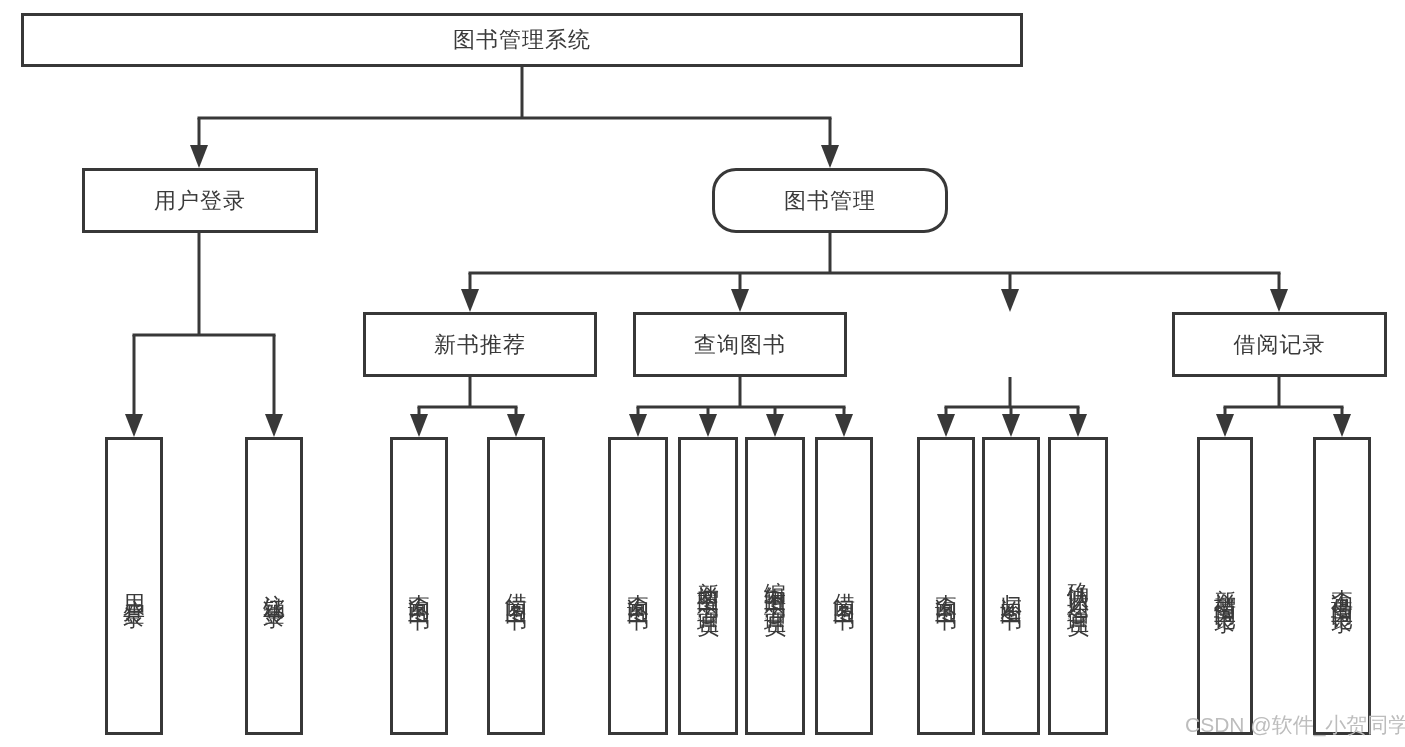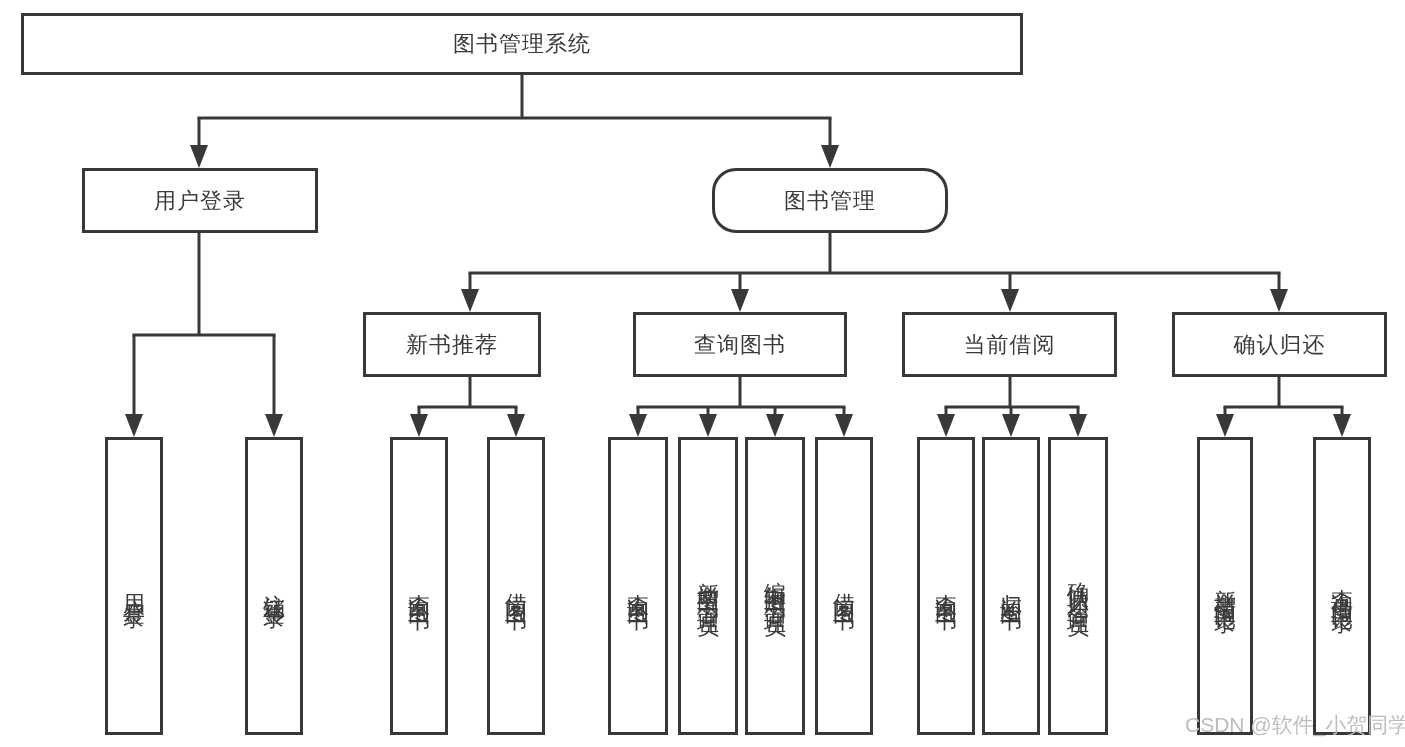--- a/index.html
+++ b/index.html
@@ -98,42 +98,39 @@
     <line x1="1011" y1="407" x2="1011" y2="416"></line>
       <polygon points="1002,414 1020,414 1011,437"></polygon>
     <line x1="1078" y1="407" x2="1078" y2="416"></line>
       <polygon points="1069,414 1087,414 1078,437"></polygon>
     <line x1="1225" y1="407" x2="1225" y2="416"></line>
       <polygon points="1216,414 1234,414 1225,437"></polygon>
     <line x1="1342" y1="407" x2="1342" y2="416"></line>
       <polygon points="1333,414 1351,414 1342,437"></polygon>
   </svg>
 
-  <div class="hbox" style="left:21px;top:13px;width:1002px;height:62px;">
+  <div class="hbox" style="left:21px;top:13px;width:1002px;height:54px;">
     <span>图书管理系统</span>
   </div>
 
   <div class="hbox" style="left:82px;top:168px;width:236px;height:65px;">
     <span>用户登录</span>
   </div>
   <div class="hbox" style="left:712px;top:168px;width:236px;height:65px;border-radius:24px;">
     <span>图书管理</span>
   </div>
 
-  <div class="hbox" style="left:363px;top:312px;width:178px;height:65px;">
+  <div class="hbox" style="left:363px;top:312px;width:234px;height:65px;">
     <span>新书推荐</span>
   </div>
   <div class="hbox" style="left:633px;top:312px;width:214px;height:65px;">
     <span>查询图书</span>
   </div>
-  <div class="hbox" style="left:902px;top:312px;width:215px;height:65px;">
-    <span>当前借阅</span>
-  </div>
   <div class="hbox" style="left:1172px;top:312px;width:215px;height:65px;">
-    <span>确认归还</span>
+    <span>借阅记录</span>
   </div>
 
   <div class="vbox" style="left:105px;width:58px;">
     <span>用户登录</span>
   </div>
   <div class="vbox" style="left:245px;width:58px;">
     <span>注销登录</span>
   </div>
 
   <div class="vbox" style="left:390px;width:58px;">

